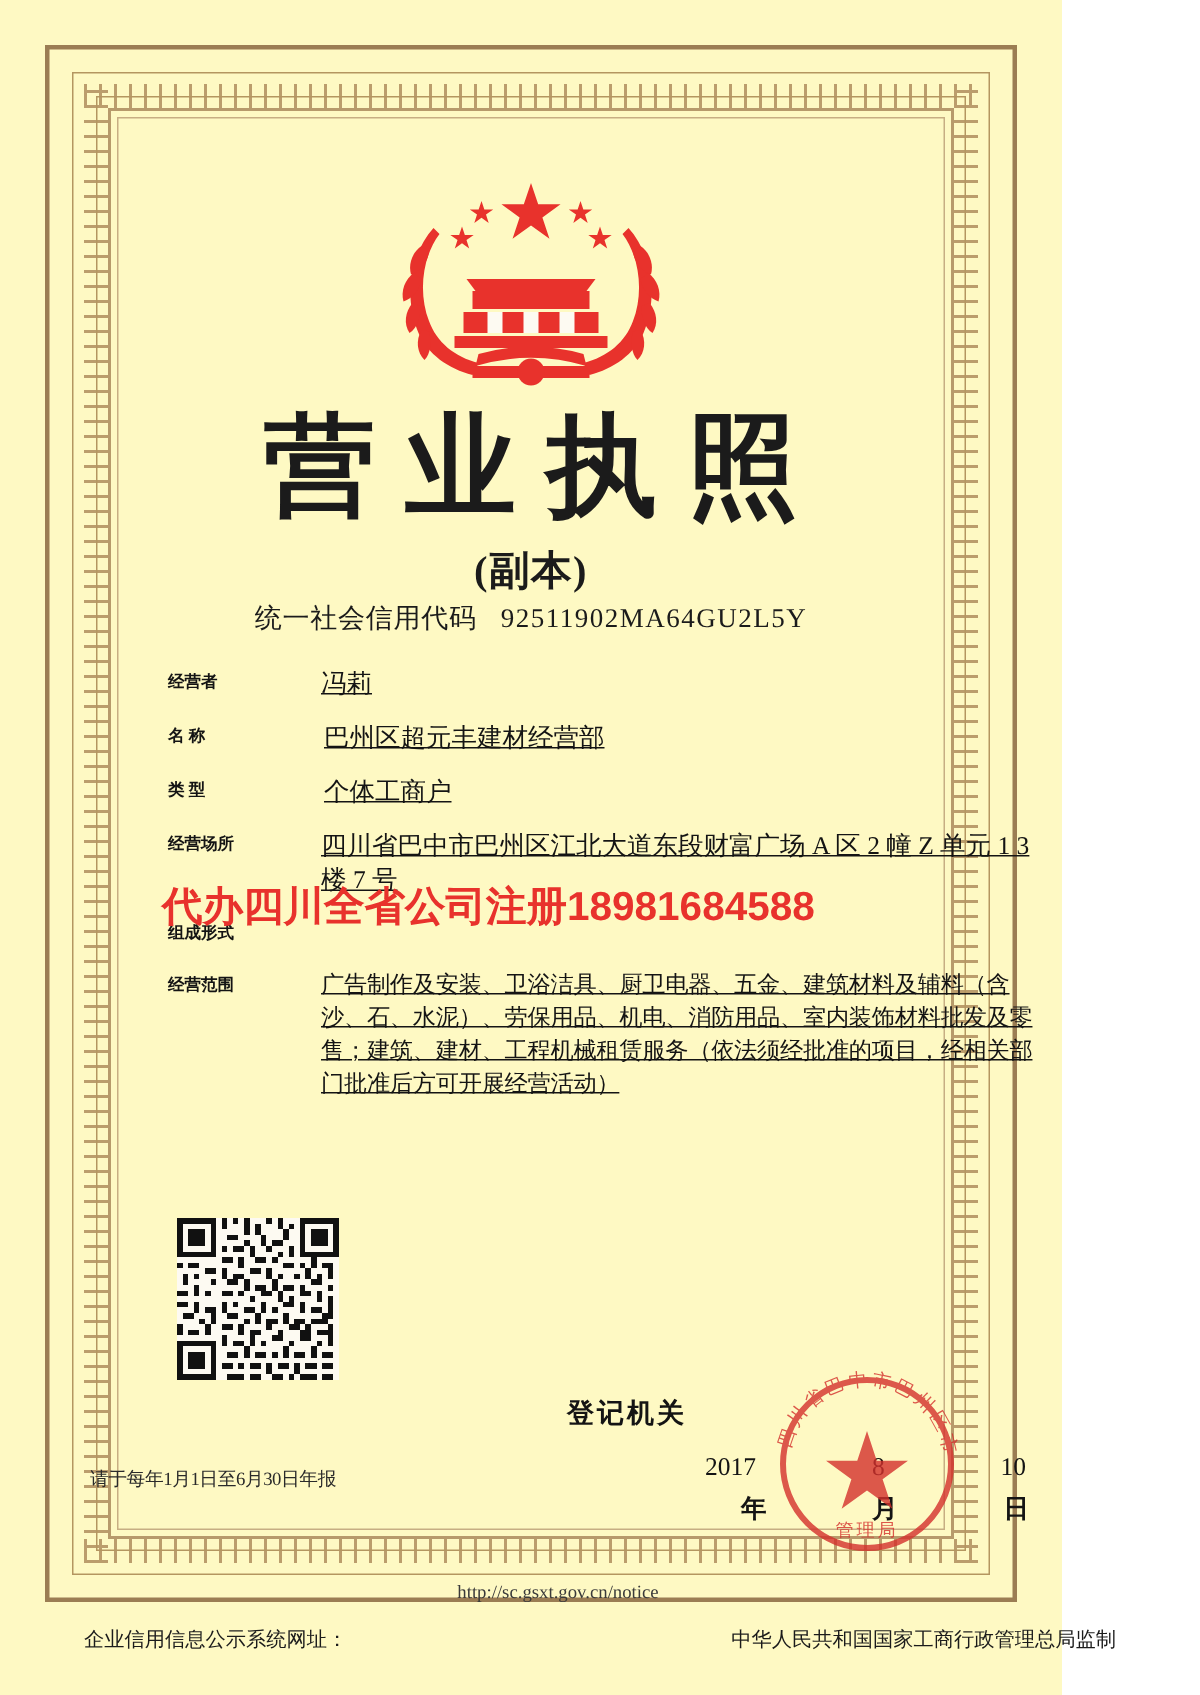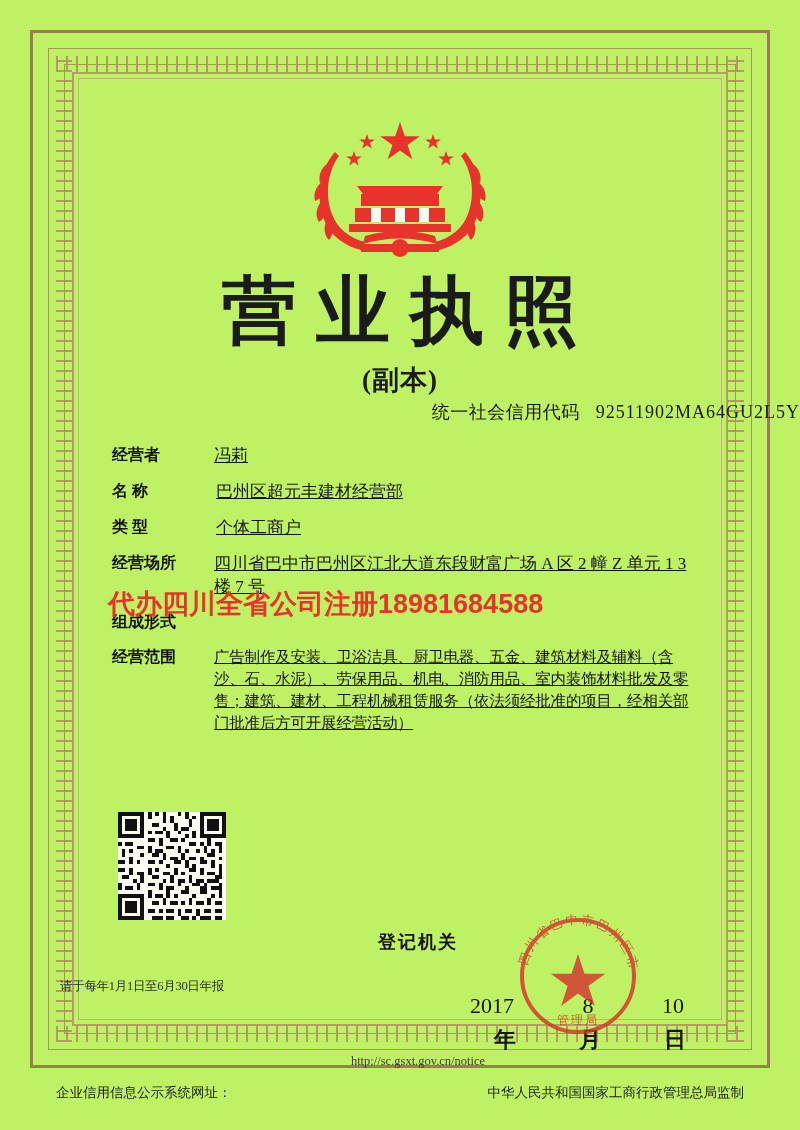--- a/index.html
+++ b/index.html
@@ -11,23 +11,23 @@
     height: 1130px;
     background: #ffffff;
     font-family: "Liberation Serif", "DejaVu Serif", serif;
     position: relative;
     overflow: hidden;
   }
 
   .license {
     position: absolute;
     left: 0; top: 0;
-    width: 800px;
+    width: 708px;
     height: 1130px;
-    background: #bef264;
+    background: #fef9c3;
   }
 
   
   .frame-outer {
     position: absolute;
     left: 30px; top: 30px;
     right: 30px; bottom: 62px;
     border: 3px solid #9b7d53;
   }
   .frame-greek {
@@ -97,21 +97,21 @@
     text-align: center;
     font-size: 27px;
     font-weight: 700;
     color: #1b1b1b;
     letter-spacing: 1px;
   }
   .credit-row {
     position: absolute;
     left: 0; right: 0;
     top: 400px;
-    text-align: right;
+    text-align: center;
     font-size: 18px;
     color: #1b1b1b;
     letter-spacing: .5px;
   }
   .credit-row .code {
     margin-left: 16px;
     font-family: "Liberation Serif", serif;
     letter-spacing: 1px;
   }
 
@@ -123,21 +123,21 @@
     width: 578px;
   }
   .field {
     display: flex;
     align-items: flex-start;
     margin-bottom: 13px;
   }
   .field .label {
     width: 90px;
     flex: 0 0 90px;
-    font-size: 16px;
+    font-size: 11px;
     font-weight: 700;
     color: #141414;
     letter-spacing: 0px;
     line-height: 22px;
     white-space: nowrap;
   }
   .field .label.spread {
     display: flex;
     justify-content: space-between;
     padding-right: 2px;
@@ -188,23 +188,22 @@
     font-weight: 700;
     letter-spacing: 2px;
     color: #141414;
     font-family: Liberation Serif, serif;
   }
   .date-row {
     position: absolute;
     left: 470px;
     top: 968px;
     width: 220px;
-    font-size: 22px;
+    font-size: 17px;
     color: #141414;
-    margin-top: 25px;
   }
   .date-row .nums {
     display: flex;
     justify-content: space-between;
     padding: 0 6px 0 0;
   }
   .date-row .units {
     display: flex;
     justify-content: space-between;
     margin-top: 6px;

